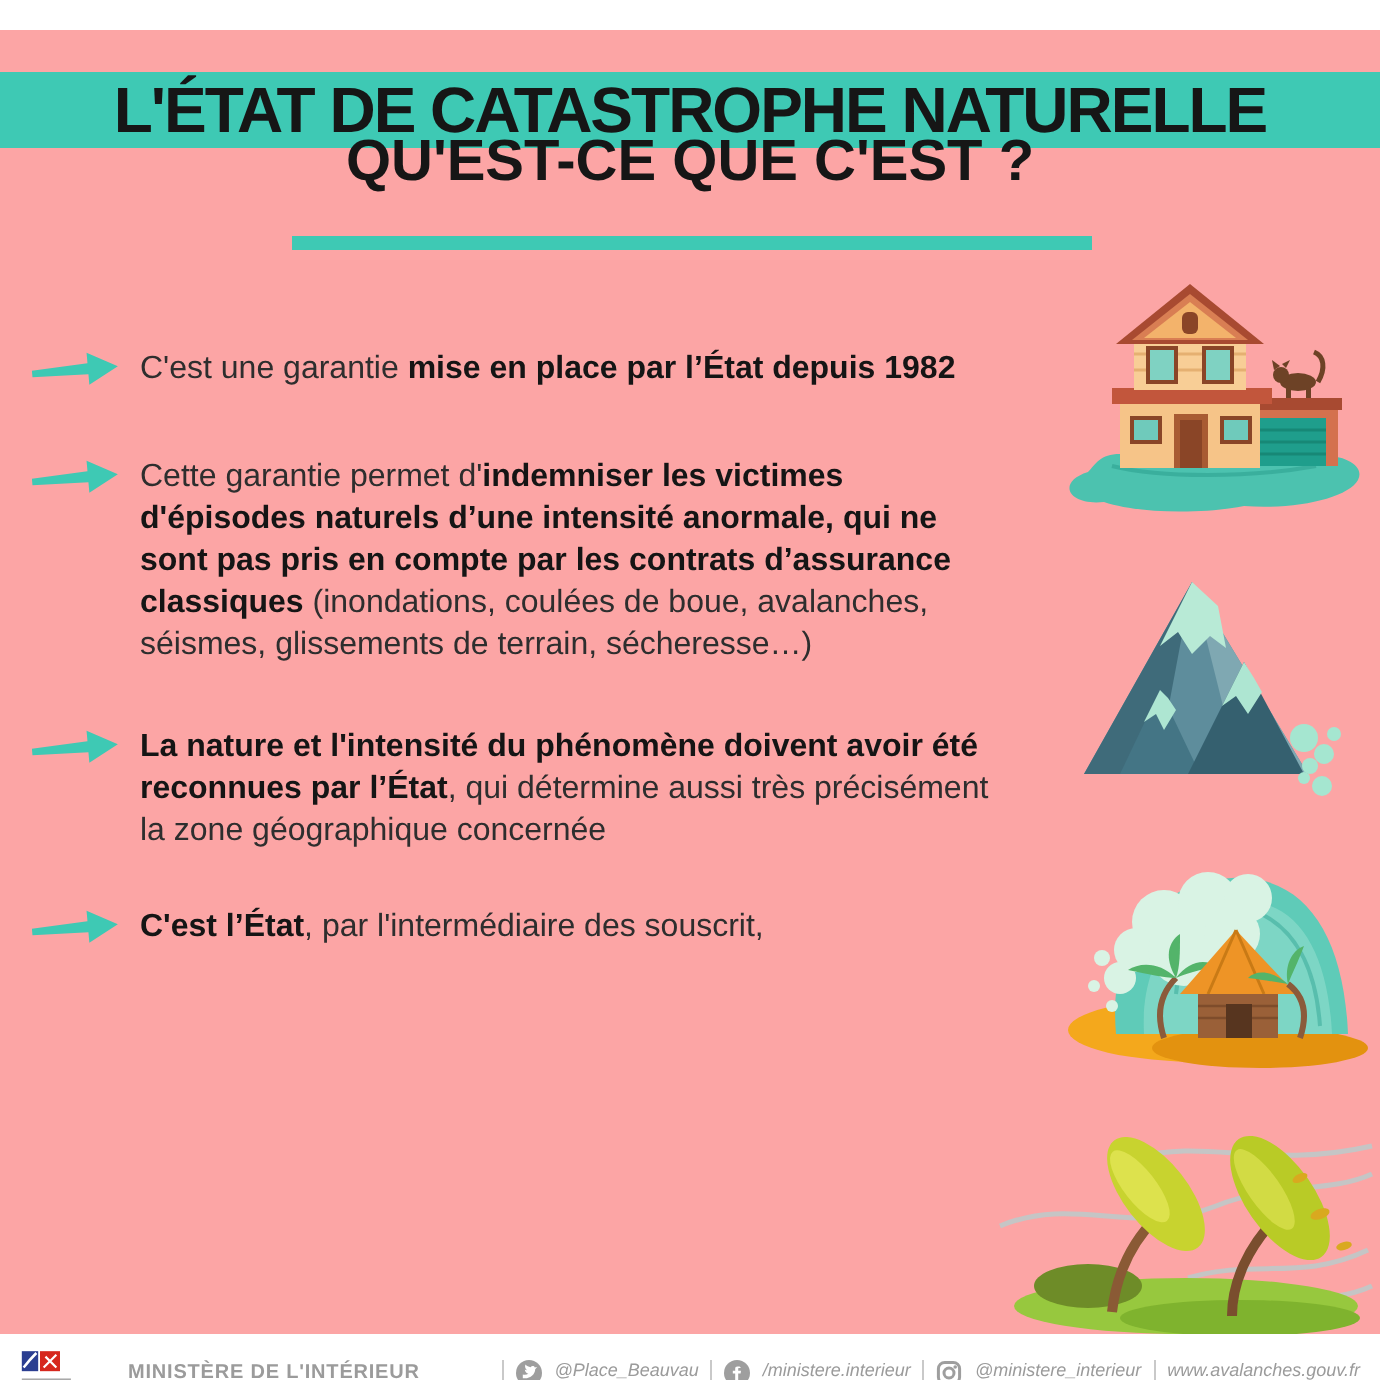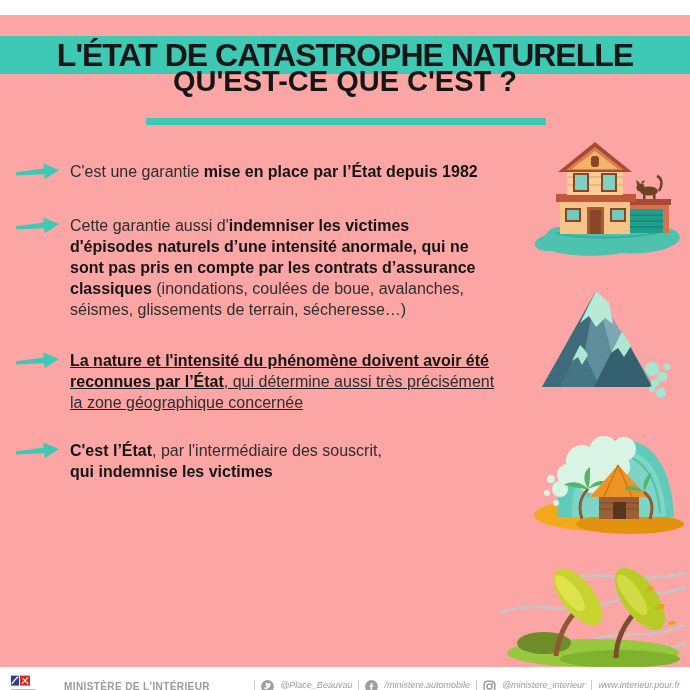--- a/index.html
+++ b/index.html
@@ -21,25 +21,25 @@
   }
   .subtitle{
     position:absolute;left:0;top:45px;width:690px;height:42px;line-height:42px;
     text-align:center;font-size:29px;font-weight:700;letter-spacing:0px;color:#161616;
     white-space:nowrap;
   }
   .underline{
     position:absolute;left:146px;top:103px;width:400px;height:7px;background:#3EC9B4;
   }
   
-  .bullets{position:absolute;left:14px;top:146px;width:522px;}
+  .bullets{position:absolute;left:14px;top:159px;width:522px;}
   .bullet{display:flex;align-items:flex-start;gap:10px;}
   .bullet:nth-child(1){margin-bottom:33px;}
   .bullet:nth-child(2){margin-bottom:30px;}
-  .bullet:nth-child(3){margin-bottom:27px;text-decoration:underline;}
+  .bullet:nth-child(3){margin-bottom:27px;}
   .bullet:nth-child(4){margin-bottom:29px;}
   .bullet:nth-child(5){margin-bottom:27px;}
   .arrow{flex:none;width:46px;height:18px;margin-top:2px;transform:rotate(-5deg);}
   .btext{
     margin:0;font-size:16px;line-height:21px;color:#2E2E2E;
     white-space:pre-wrap;
   }
   .btext .bold{font-weight:700;color:#151515;}
   
   .illus{position:absolute;}
@@ -75,40 +75,40 @@
     <div class="bullet">
       <svg class="arrow" viewBox="0 0 46 18">
           <path d="M2,7.5 L30,6.2 L30,1 L45,9 L30,17 L30,11.8 L2,10.8 Z" fill="#3EC9B4" stroke-linejoin="round"></path>
         </svg>
       <p class="btext"><span>C'est une garantie </span><span class="bold">mise en place par l’État depuis 1982</span></p>
     </div>
     <div class="bullet">
       <svg class="arrow" viewBox="0 0 46 18">
           <path d="M2,7.5 L30,6.2 L30,1 L45,9 L30,17 L30,11.8 L2,10.8 Z" fill="#3EC9B4" stroke-linejoin="round"></path>
         </svg>
-      <p class="btext"><span>Cette garantie aussi d'</span><span class="bold">indemniser les victimes
+      <p class="btext"><span>Cette garantie permet d'</span><span class="bold">indemniser les victimes
 d'épisodes naturels d’une intensité anormale, qui ne
 sont pas pris en compte par les contrats d’assurance
 classiques</span><span> (inondations, coulées de boue, avalanches,
 séismes, glissements de terrain, sécheresse…)</span></p>
     </div>
     <div class="bullet">
       <svg class="arrow" viewBox="0 0 46 18">
           <path d="M2,7.5 L30,6.2 L30,1 L45,9 L30,17 L30,11.8 L2,10.8 Z" fill="#3EC9B4" stroke-linejoin="round"></path>
         </svg>
       <p class="btext"><span class="bold">La nature et l'intensité du phénomène doivent avoir été
 reconnues par l’État</span><span>, qui détermine aussi très précisément
 la zone géographique concernée</span></p>
     </div>
     <div class="bullet">
       <svg class="arrow" viewBox="0 0 46 18">
           <path d="M2,7.5 L30,6.2 L30,1 L45,9 L30,17 L30,11.8 L2,10.8 Z" fill="#3EC9B4" stroke-linejoin="round"></path>
         </svg>
       <p class="btext"><span class="bold">C'est l’État</span><span>, par l'intermédiaire des souscrit,
-</span><span class="bold">qui indemnise les victimes</span></p>
+</span></p>
     </div>
   </div>
 
   <div class="illus illus-house">
     <svg viewBox="0 0 152 120">
       <path d="M14,95 C-2,100 4,112 22,110 C40,116 72,116 92,112 C118,114 144,108 149,99 C153,91 140,85 124,87 L30,86 C20,86 18,91 14,95" fill="#4CC2AF"></path>
       <path d="M26,92 C50,98 95,98 128,92" stroke="#2FA191" stroke-width="2" fill="none" opacity=".6"></path>
       <rect x="93" y="60" width="46" height="32" fill="#D4714E"></rect>
       <rect x="91" y="58" width="50" height="6" fill="#A84A31"></rect>
       <rect x="99" y="68" width="34" height="24" fill="#1F9E8C"></rect>
@@ -245,26 +245,26 @@
       <svg class="soc-icon" viewBox="0 0 13 13">
         <circle cx="6.5" cy="6.5" r="6.5" fill="#9E9E9E"></circle>
         <path fill="#FFFFFF" d="M3.4,9.1 C7,9.6 9.6,7.1 9.6,4.6 L10.6,3.5 L9.4,3.8 C9.1,2.9 7.9,2.8 7.3,3.6 C6.4,3.5 5.3,3 4.7,2.3 C4.3,3.5 4.7,4.5 5.5,5.1 C5.1,5.1 4.7,5 4.4,4.8 C4.5,5.9 5.2,6.7 6.2,6.9 C5.5,7.4 4.4,7.5 3.4,7.3 Z"></path>
       </svg>
       <span>@Place_Beauvau</span>
       <div class="sep"></div>
       <svg class="soc-icon" viewBox="0 0 13 13">
         <circle cx="6.5" cy="6.5" r="6.5" fill="#9E9E9E"></circle>
         <path fill="#FFFFFF" d="M7.8,3.2 h-1 c-0.9,0 -1.2,0.45 -1.2,1.1 v1.1 h-1.2 v1.4 h1.2 V11 h1.5 V6.8 h1.2 l0.2,-1.4 H7.1 v-0.9 c0,-0.3 0.1,-0.45 0.45,-0.45 h0.95 Z"></path>
       </svg>
-      <span>/ministere.automobile</span>
+      <span>/ministere.interieur</span>
       <div class="sep"></div>
       <svg class="soc-icon" viewBox="0 0 13 13">
         <rect x="1.2" y="1.2" width="10.6" height="10.6" rx="3.2" stroke="#9E9E9E" stroke-width="1.5" fill="none"></rect>
         <circle cx="6.5" cy="6.5" r="2.5" stroke="#9E9E9E" stroke-width="1.5" fill="none"></circle>
         <circle cx="9.6" cy="3.5" r="0.9" fill="#9E9E9E"></circle>
       </svg>
       <span>@ministere_interieur</span>
       <div class="sep"></div>
-      <span>www.interieur.pour.fr</span>
+      <span>www.avalanches.gouv.fr</span>
     </div>
   </div>
 
 </div>
 
 </body></html>

